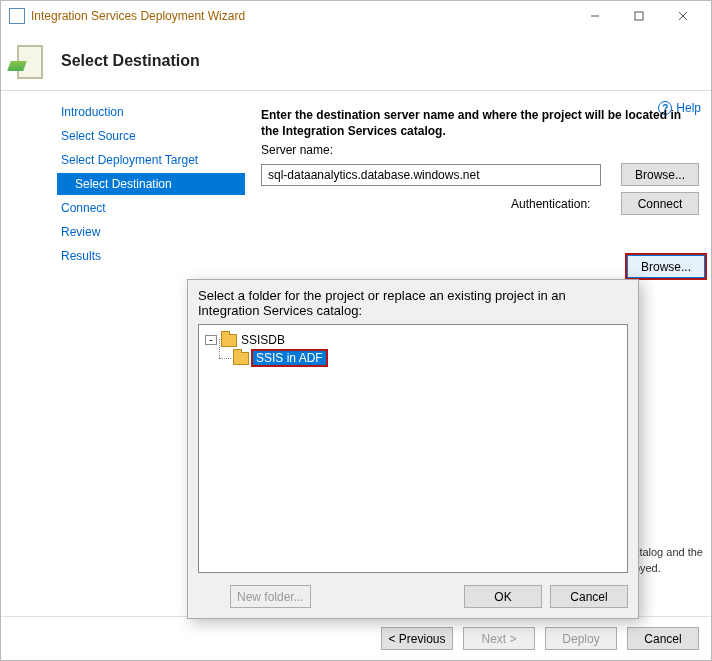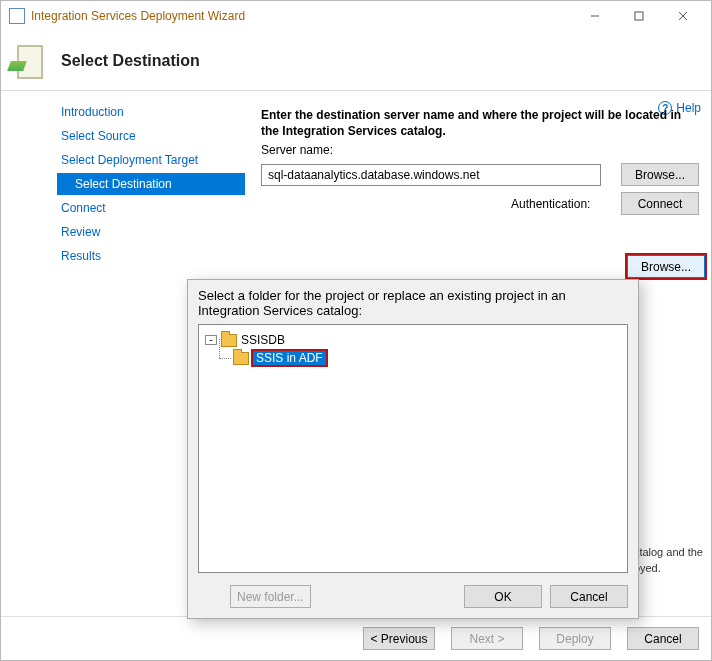--- a/index.html
+++ b/index.html
@@ -120,21 +120,21 @@
   .btn:disabled { color:#999; background:#efefef;}
   .btn.focus-browse {
     border:1px solid #0078d7;
     box-shadow: 0 0 0 2px #b41414;
     background:#e5f1fb;
   }
   .footer {
     position:absolute;bottom:0;left:0;right:0;
     height:44px;border-top:1px solid #e0e0e0;
     display:flex;align-items:center;justify-content:flex-end;
-    gap:16px;padding-right:12px;
+    gap:10px;padding-right:12px;
   }
 
   
   .dialog {
     position:absolute;
     left:186px; top:278px;
     width:452px; height:340px;
     background:#f0f0f0;
     border:1px solid #aaa;
     box-shadow: 4px 4px 14px rgba(0,0,0,0.25);

